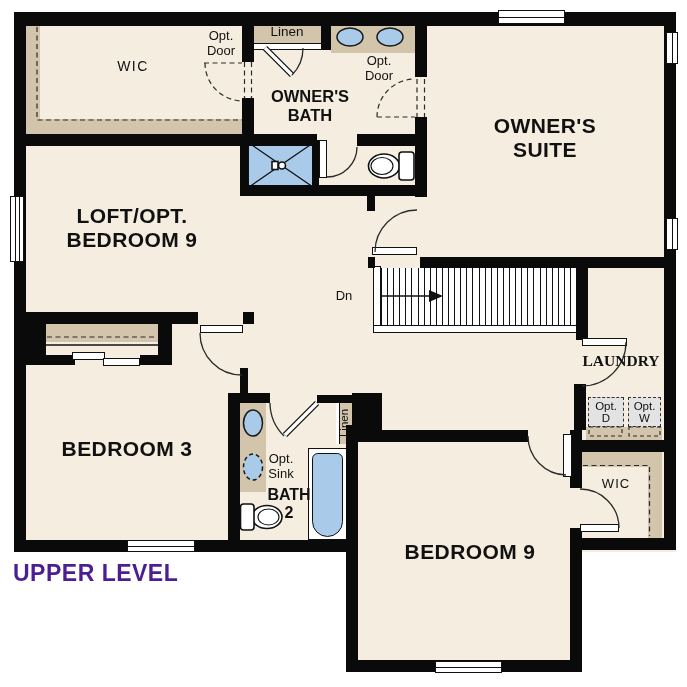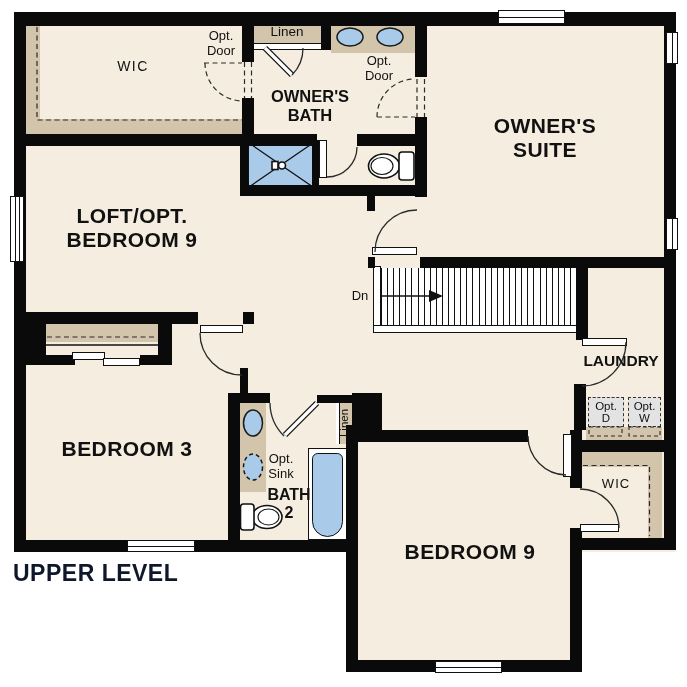--- a/index.html
+++ b/index.html
@@ -20,21 +20,21 @@
         box-sizing:border-box;z-index:4;display:flex;align-items:center;justify-content:center;
         font-size:11.5px;line-height:1.05;text-align:center;white-space:pre-line;color:#111;}
   svg.overlay{position:absolute;left:0;top:0;z-index:6;}
   .lbl{position:absolute;transform:translate(-50%,-50%);white-space:pre-line;text-align:center;
        color:#111;z-index:7;line-height:1.15;}
   .big{font-weight:bold;font-size:20px;letter-spacing:0.4px;}
   .med{font-weight:bold;font-size:16px;}
   .sm{font-size:13px;}
   .vert{transform:translate(-50%,-50%) rotate(-90deg);font-size:11.5px;}
   .title{position:absolute;left:13px;top:560px;transform:none;font-weight:bold;
-         font-size:23px;letter-spacing:0.5px;color:#0f172a;z-index:7;}
+         font-size:23px;letter-spacing:0.5px;color:#4c1d95;z-index:7;}
   .shower{position:absolute;background:var(--fixture_blue);border:3px solid #111;
           box-sizing:border-box;z-index:2;}
   .tub-surround{position:absolute;background:#fff;border:1.4px solid #111;box-sizing:border-box;z-index:1;}
   .tub{position:absolute;background:var(--fixture_blue);border:1.5px solid #111;
        border-radius:6px 6px 16px 16px;box-sizing:border-box;z-index:2;}
   .treads{position:absolute;background:repeating-linear-gradient(90deg,#111 0 1px,#fff 1px 6.1px);z-index:2;}
   .rail{position:absolute;background:#fff;border:1.2px solid #111;box-sizing:border-box;z-index:2;}
   .shelfline{position:absolute;background:#fff;border-top:1px solid #111;border-bottom:1px solid #111;
              box-sizing:border-box;z-index:2;}
   .bypass{position:absolute;background:#fff;border:1.1px solid #111;box-sizing:border-box;z-index:4;}
@@ -262,22 +262,22 @@
 Door</div>
   <div class="lbl sm" style="left:287px;top:32px;font-size:13.5px;">Linen</div>
   <div class="lbl sm" style="left:379px;top:69px;">Opt.
 Door</div>
   <div class="lbl med" style="left:310px;top:106px;font-size:16.5px;">OWNER'S
 BATH</div>
   <div class="lbl big" style="left:545px;top:138px;font-size:21px;">OWNER'S
 SUITE</div>
   <div class="lbl big" style="left:132px;top:228px;font-size:21px;">LOFT/OPT.
 BEDROOM 9</div>
-  <div class="lbl sm" style="left:360px;top:296px;">Dn</div>
-  <div class="lbl med" style="left:621px;top:361px;font-size:15.5px;">LAUNDRY</div>
+  <div class="lbl sm" style="left:344px;top:296px;">Dn</div>
+  <div class="lbl med" style="left:621px;top:361px;font-size:15.5px;font-family:Liberation Serif, serif;">LAUNDRY</div>
   <div class="lbl sm" style="left:616px;top:484px;letter-spacing:1px;">WIC</div>
   <div class="lbl big" style="left:127px;top:449px;font-size:21px;text-align:center;">BEDROOM 3</div>
   <div class="lbl sm" style="left:281px;top:467px;">Opt.
 Sink</div>
   <div class="lbl med" style="left:289px;top:504px;line-height:1.1;">BATH
 2</div>
   <div class="lbl vert" style="left:345px;top:423px;">Linen</div>
   <div class="lbl big" style="left:470px;top:552px;font-size:21px;">BEDROOM 9</div>
   <div class="lbl title">UPPER LEVEL</div>
 

